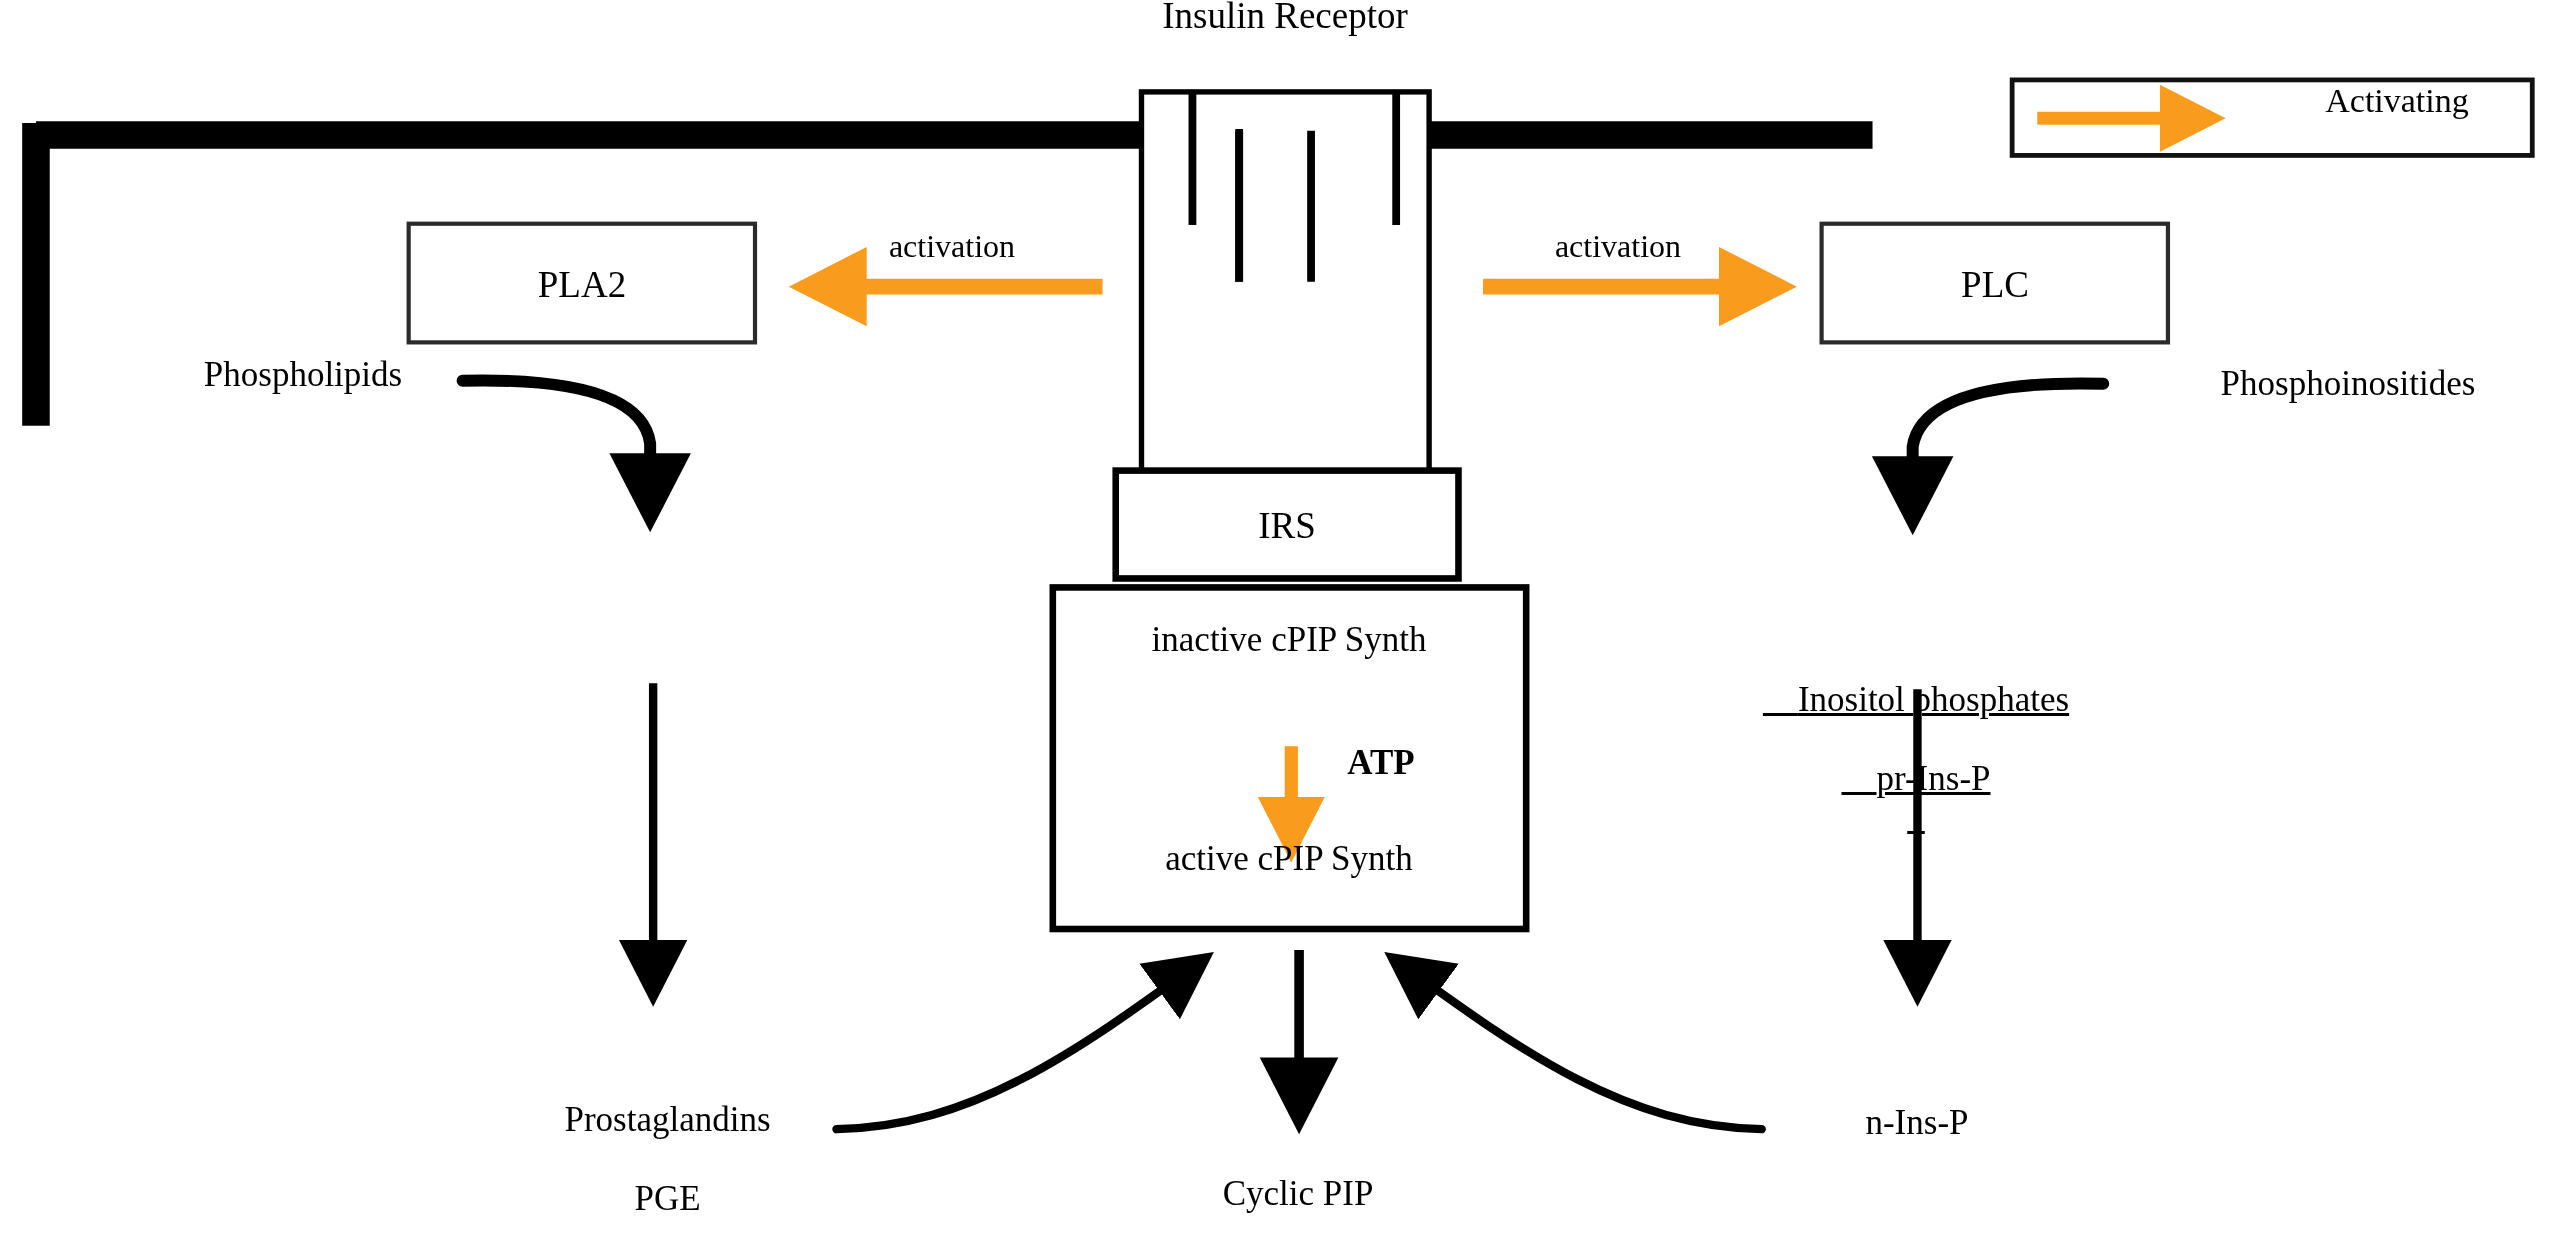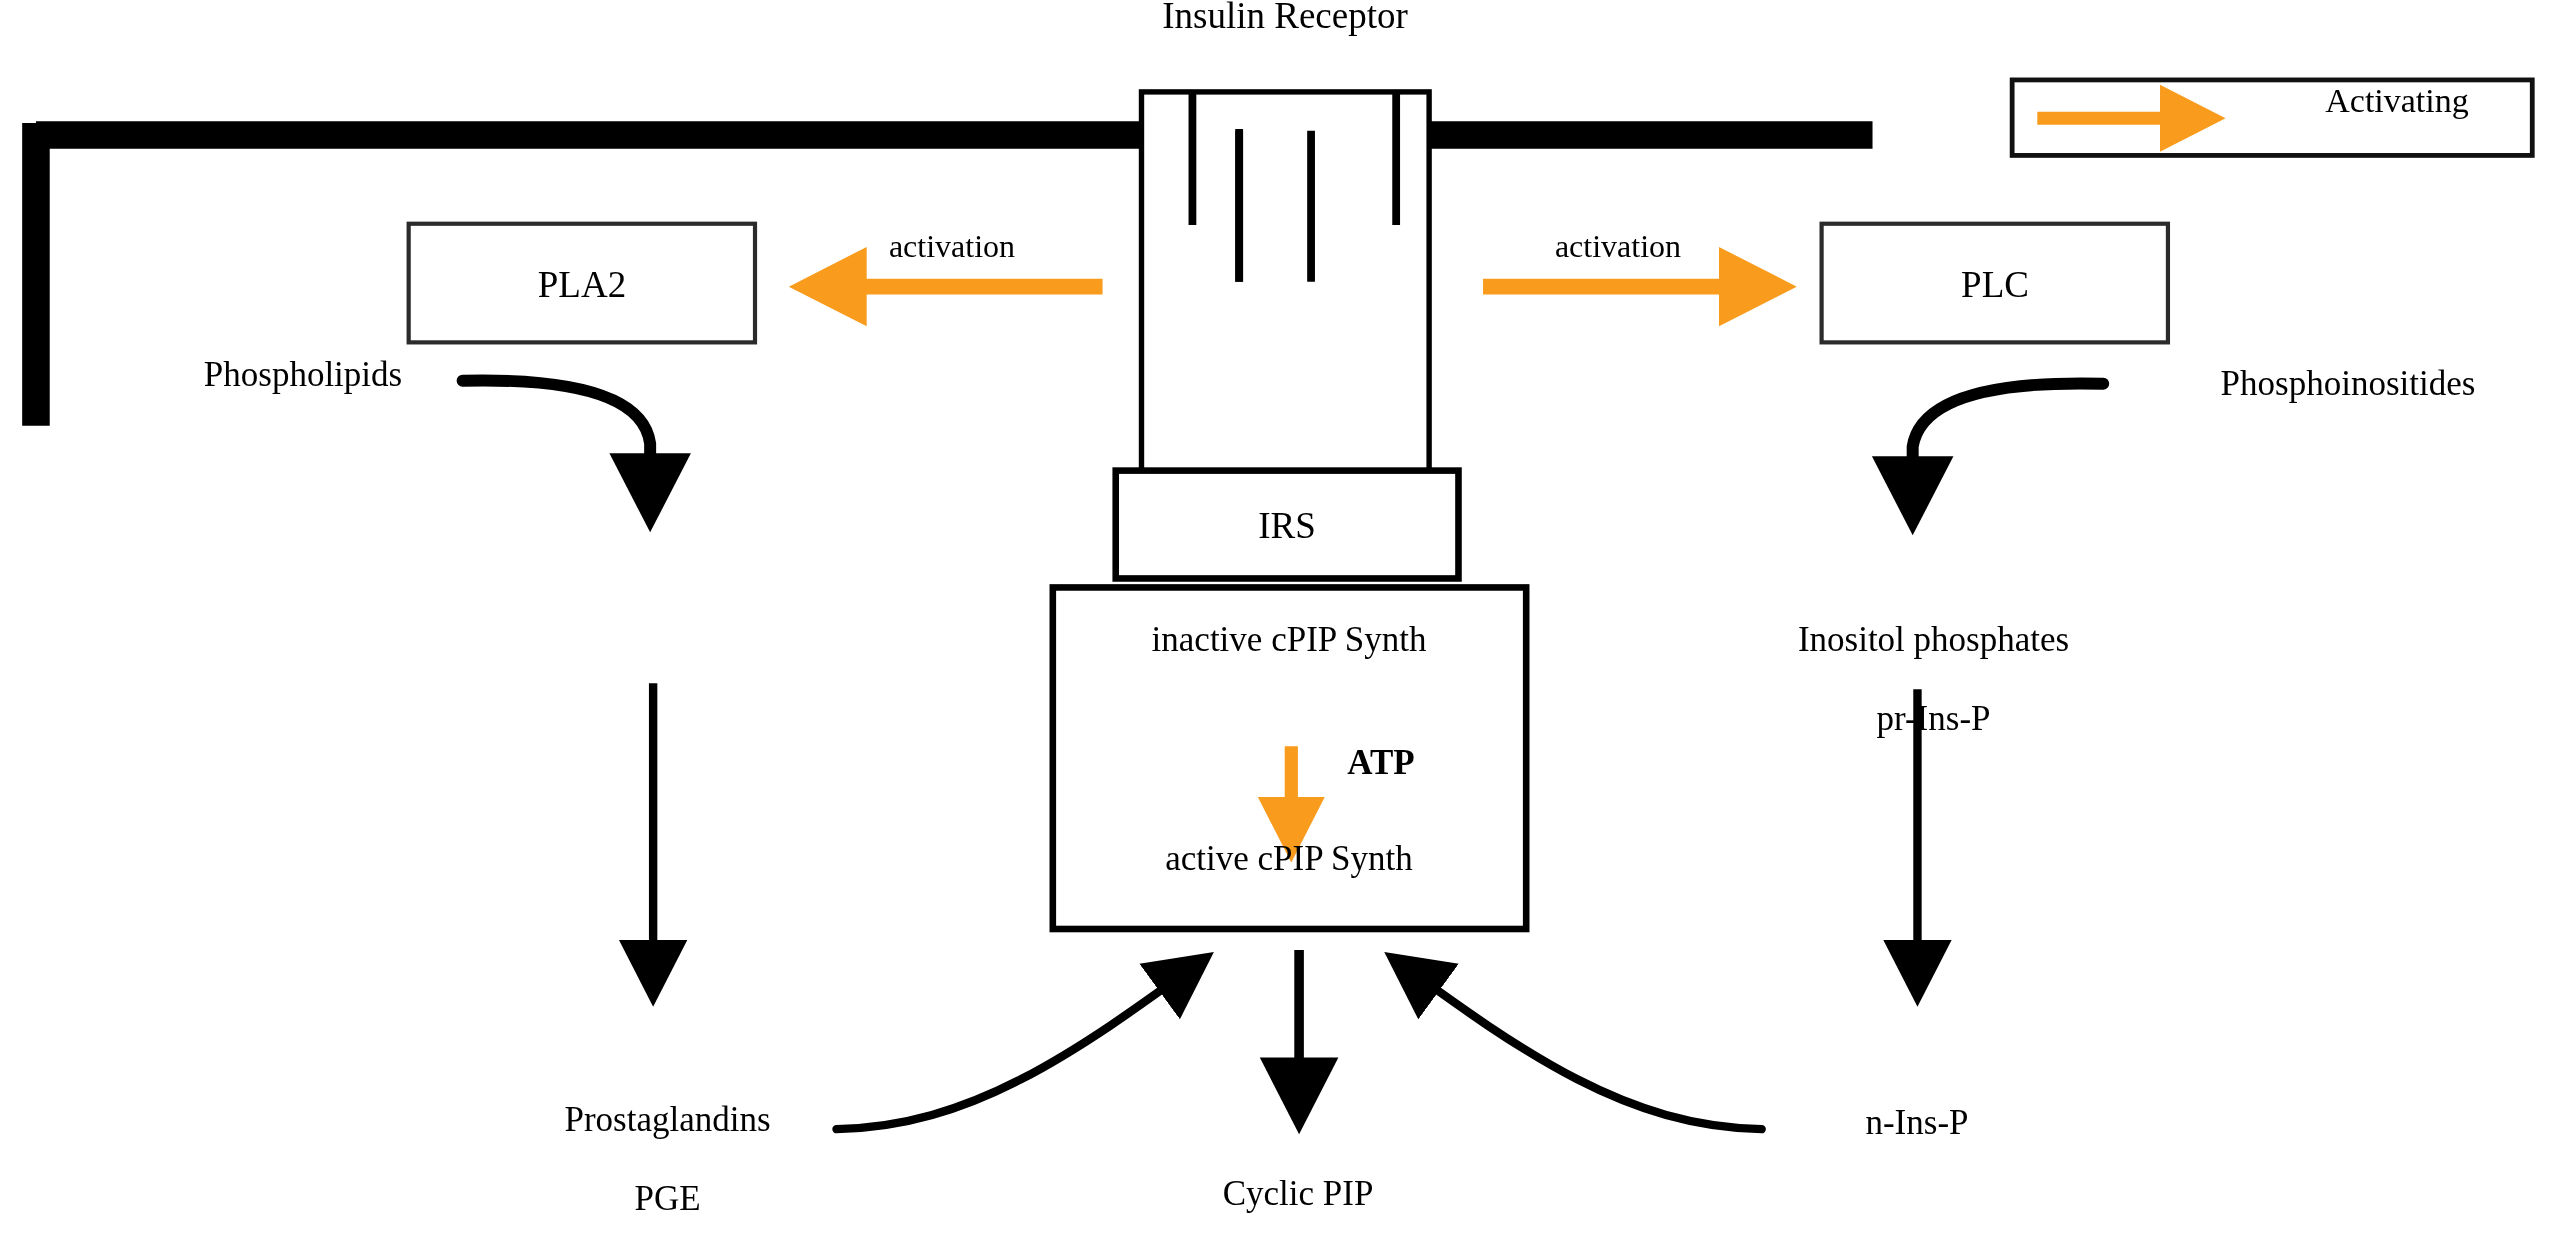--- a/index.html
+++ b/index.html
@@ -130,21 +130,21 @@
 
   <div class="lbl t-small ctr" style="left:952px;top:229px;">activation</div>
 
   <div class="lbl t-small ctr" style="left:1618px;top:229px;">activation</div>
 
   <div class="lbl t-med ctr" style="left:303px;top:355px;">Phospholipids</div>
 
   <div class="lbl t-med ctr" style="left:2328px;top:364px;margin-left:20px;">Phosphoinositides</div>
 
 
-  <div class="lbl t-med ctr" style="left:1916px;top:581px;">
+  <div class="lbl t-med ctr" style="left:1916px;top:641px;text-decoration:underline;">
     <span>Inositol phosphates</span><br>
     <span>pr-Ins-P</span>
   </div>
 
   <div class="lbl t-med ctr" style="left:650px;top:1061px;">
     <span>Prostaglandins</span><br>
     <span>PGE</span>
   </div>
 
   <div class="lbl t-med ctr" style="left:1917px;top:1103px;text-align:center;">n-Ins-P</div>

